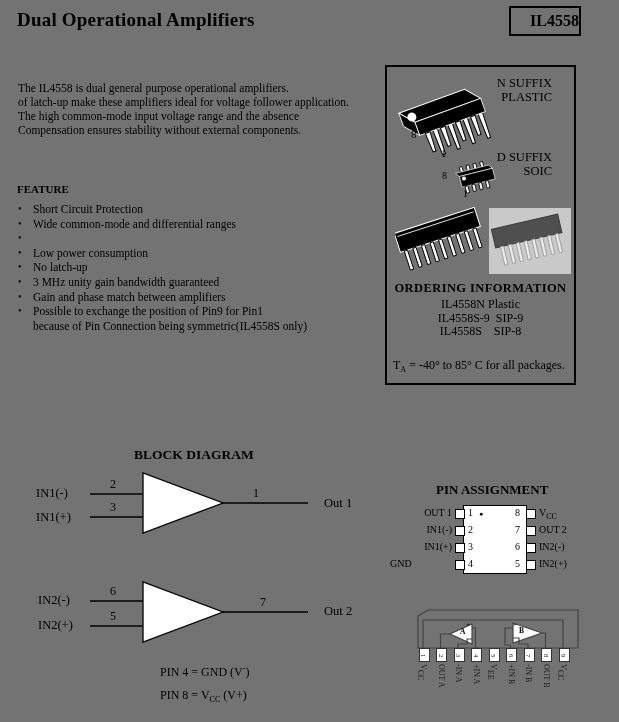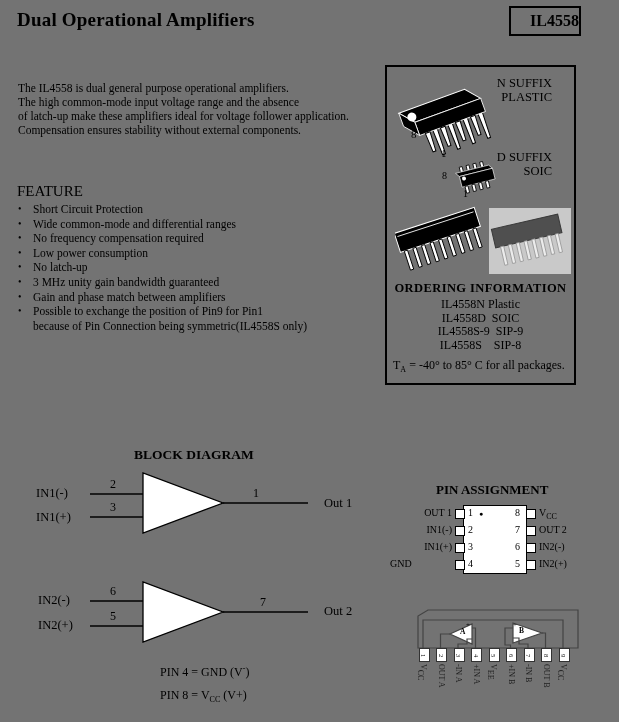--- a/index.html
+++ b/index.html
@@ -3,21 +3,21 @@
 <meta charset="utf-8">
 <style>
   html,body{margin:0;padding:0;background:#fff;}
   .page{position:relative;width:619px;height:722px;background:#737373;overflow:hidden;
         font-family:"Liberation Serif", serif;color:#000;padding-left:24px;}
   .abs{position:absolute;}
   .title{font-size:19px;font-weight:bold;letter-spacing:.2px;}
   .pnbox{border:2px solid #000;width:64px;height:26px;display:flex;align-items:center;
          padding-left:4px;font-size:16px;font-weight:bold;}
   .desc{font-size:11.5px;line-height:14px;white-space:nowrap;}
-  .feat-head{font-size:15px;font-weight:normal;}
+  .feat-head{font-size:11px;font-weight:bold;}
   .feat-list{font-size:11.5px;line-height:14.6px;}
   .feat-row{display:flex;}
   .feat-row .b{width:15px;font-size:10px;}
   .feat-cont{margin-left:15px;}
   .pkgbox{border:2px solid #000;width:191px;height:320px;box-sizing:border-box;}
   .pkglab{font-size:12.5px;line-height:14px;text-align:right;}
   .smallnum{font-size:11px;}
   .ord-head{text-align:center;font-size:12.5px;font-weight:bold;letter-spacing:.4px;}
   .ord-line{text-align:center;font-size:12px;line-height:13.5px;white-space:pre;}
   .tempnote{font-size:12px;}
@@ -44,38 +44,37 @@
 
 <div class="page">
 
   <div class="abs title" style="left:17px;top:9px;">Dual Operational Amplifiers</div>
   <div class="abs pnbox" style="left:509px;top:6px;justify-content:flex-end;">
     <span>IL4558</span>
   </div>
 
   <div class="abs desc" style="left:18px;top:81px;">
     <div>The IL4558 is dual general purpose operational amplifiers.</div>
+    <div>of latch-up make these amplifiers ideal for voltage follower application.</div>
     <div>The high common-mode input voltage range and the absence</div>
-    <div>of latch-up make these amplifiers ideal for voltage follower application.</div>
     <div>Compensation ensures stability without external components.</div>
   </div>
 
   <div class="abs feat-head" style="left:17px;top:183px;">FEATURE</div>
   <div class="abs feat-list" style="left:18px;top:202px;">
     <div class="feat-row">
         <span class="b">•</span>
         <span>Short Circuit Protection</span>
       </div>
     <div class="feat-row">
         <span class="b">•</span>
         <span>Wide common-mode and differential ranges</span>
       </div>
     <div class="feat-row">
         <span class="b">•</span>
-        <span>No frequency compensation required</span>
       </div>
     <div class="feat-row">
         <span class="b">•</span>
         <span>Low power consumption</span>
       </div>
     <div class="feat-row">
         <span class="b">•</span>
         <span>No latch-up</span>
       </div>
     <div class="feat-row">
@@ -181,21 +180,20 @@
           <rect x="51" y="32" width="3.2" height="19" fill="#ececec" stroke="#979797" stroke-width="0.8"></rect>
           <rect x="59" y="32" width="3.2" height="19" fill="#ececec" stroke="#979797" stroke-width="0.8"></rect>
           <rect x="67" y="32" width="3.2" height="19" fill="#ececec" stroke="#979797" stroke-width="0.8"></rect>
         </g>
       </g>
     </svg>
 
     <div class="abs ord-head" style="left:0;right:0;top:214px;">ORDERING INFORMATION</div>
     <div class="abs" style="left:0;right:0;top:231px;">
       <div class="ord-line">IL4558N Plastic</div>
-      <div class="ord-line">IL4558D  SOIC</div>
       <div class="ord-line">IL4558S-9  SIP-9</div>
       <div class="ord-line">IL4558S    SIP-8</div>
     </div>
 
     <div class="abs tempnote" style="left:6px;top:291px;">
       <span>T</span><sub>A</sub><span> = -40° to 85° C for all packages.</span>
     </div>
   </div>
 
   <div class="abs bd-title" style="left:134px;top:447px;">BLOCK DIAGRAM</div>

